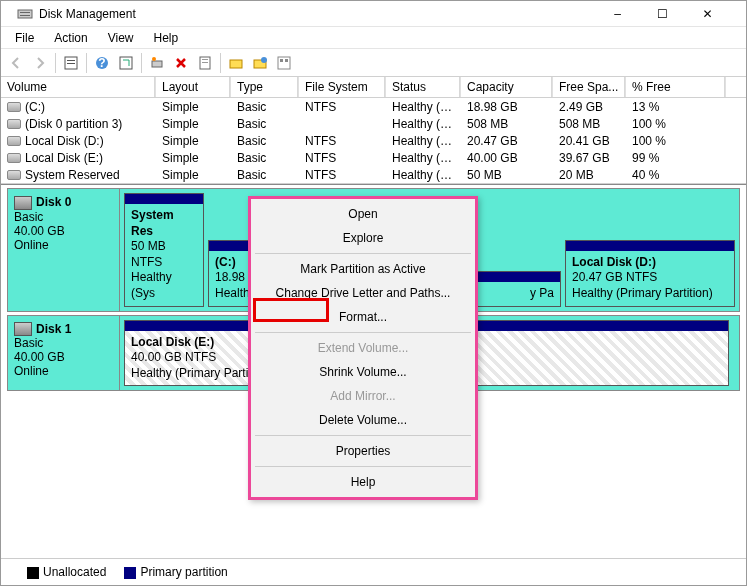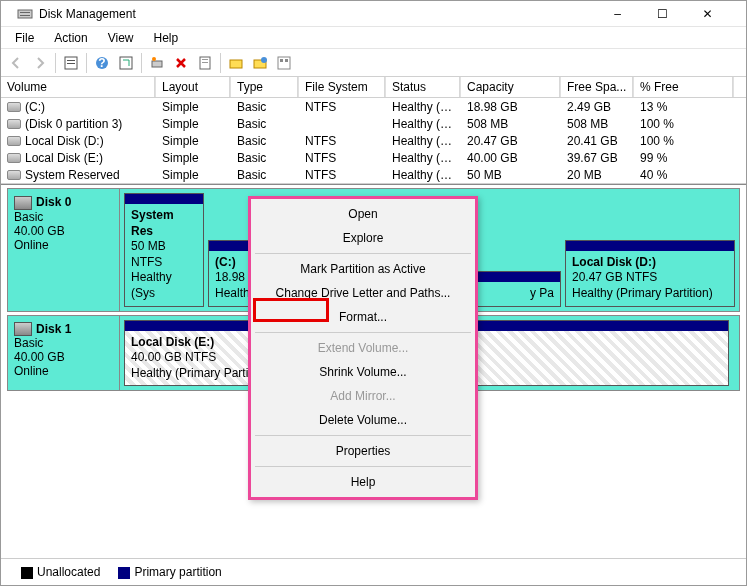--- a/index.html
+++ b/index.html
@@ -25,38 +25,38 @@
 
 
 .volume-list { border-bottom: 1px solid #d0d0d0; }
 .vol-header { display:flex; background:#fff; border-bottom: 1px solid #d0d0d0; align-items: flex-end; }
 .vol-header .cell { padding: 3px 6px; border-right:1px solid #e0e0e0; background:#fff; position:relative; }
 .vol-header .cell::after { content:""; position:absolute; right:0; top:0; bottom:0; width:1px; background:#d8d8d8; }
 .vol-rows { }
 .vol-row { display:flex; height:17px; align-items:center; }
 .vol-row .cell { padding: 0 6px; white-space: nowrap; overflow:hidden; text-overflow:ellipsis; }
 .c-vol { width:155px; } .c-lay { width:75px; } .c-type { width:68px; } .c-fs { width:87px; }
-.c-status { width:75px; } .c-cap { width:100px; } .c-free { width:73px; } .c-pct { width:100px; }
+.c-status { width:75px; } .c-cap { width:92px; } .c-free { width:73px; } .c-pct { width:100px; }
 .disk-glyph { display:inline-block; width:14px; height:10px; margin-right:4px; background:linear-gradient(#ddd,#aaa); border:1px solid #888; border-radius:2px; vertical-align:middle; }
 
 
 .disk-panel { flex:1; overflow:auto; padding:0; border-top:1px solid #888; }
 .disk-row { display:flex; border:1px solid #888; margin:3px 6px; background:#5eead4; }
 .disk-label { width:112px; border-right:1px solid #888; padding:6px; }
 .disk-label .dname { font-weight:bold; }
 .disk-label .dicon { display:inline-block; width:18px; height:14px; background:linear-gradient(#ccc,#888); border:1px solid #555; margin-right:4px; vertical-align:middle; }
 .partitions { flex:1; display:flex; padding:4px; gap:4px;align-items:flex-end; }
 .partition { border:1px solid #555; position:relative; padding:4px 6px; font-size:11px; overflow:hidden; }
 .partition .bar { position:absolute; left:0; right:0; top:0; height:10px; background:#000080; }
 .partition .ptext { margin-top:10px; line-height:1.3; }
 .partition .pname { font-weight:bold; }
 .hatched { background-image: repeating-linear-gradient(45deg, #fff, #fff 4px, #e8e8e8 4px, #e8e8e8 8px); }
 
 
-.legend { border-top:1px solid #ccc; padding:6px 20px; display:flex; gap:18px; align-items:center; background:#fff; }
+.legend { border-top:1px solid #ccc; padding:6px 26px; display:flex; gap:18px; align-items:center; background:#fff; }
 .leg-swatch { width:12px; height:12px; display:inline-block; margin-right:4px; vertical-align:middle; }
 .leg-black { background:#000; } .leg-blue { background:#000080; }
 
 
 .context-menu { position:absolute; left:247px; top:195px; width:230px; background:#f2f2f2; border:3px solid #ec4899; box-shadow:2px 2px 6px rgba(0,0,0,0.25); padding:3px 2px; z-index:10;text-align:center; }
 .cm-item { padding:5px 14px; cursor:pointer; font-size:12px; }
 .cm-item.dim { color:#999; }
 .cm-sep { height:1px; background:#ccc; margin:3px 2px; }
 .highlight-box { position:absolute; left:252px; top:297px; width:76px; height:24px; border:3px solid #e60000; z-index:11; pointer-events:none; }
 </style>

